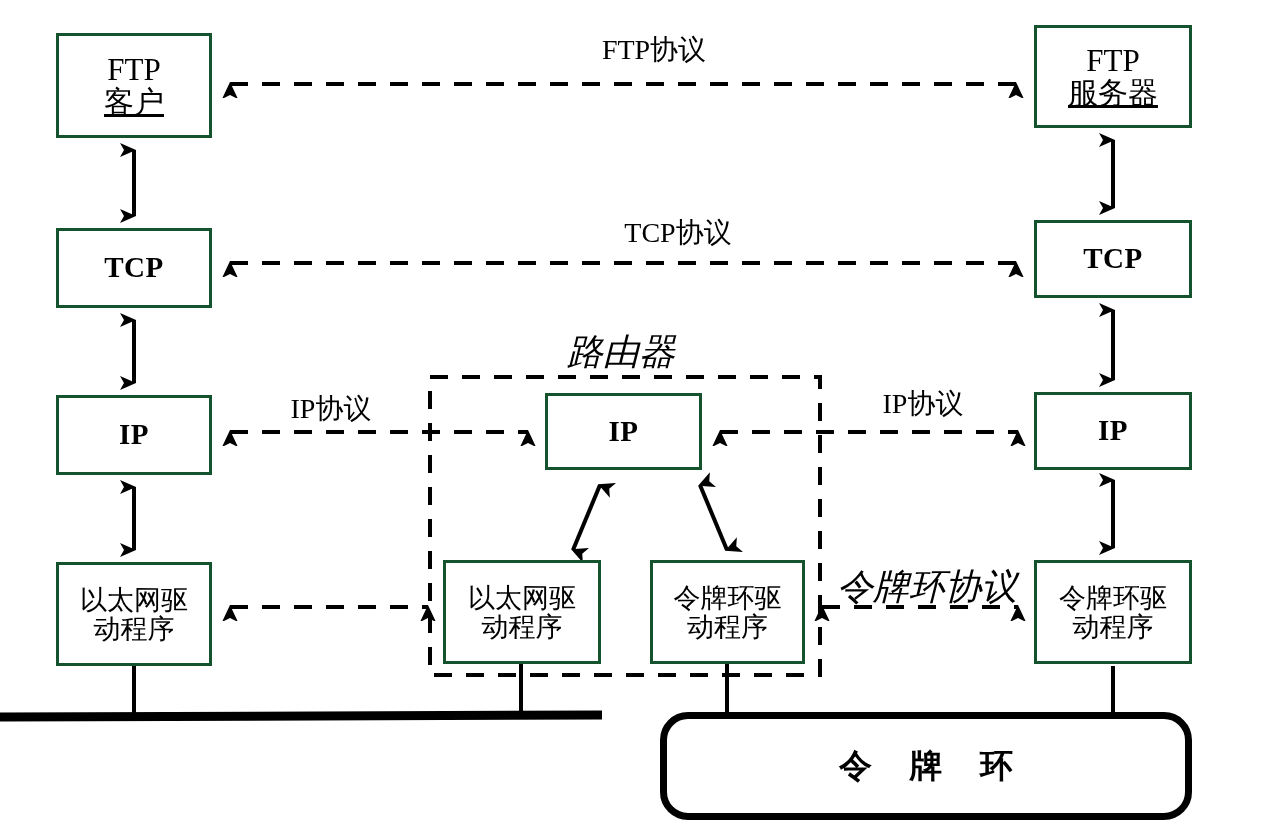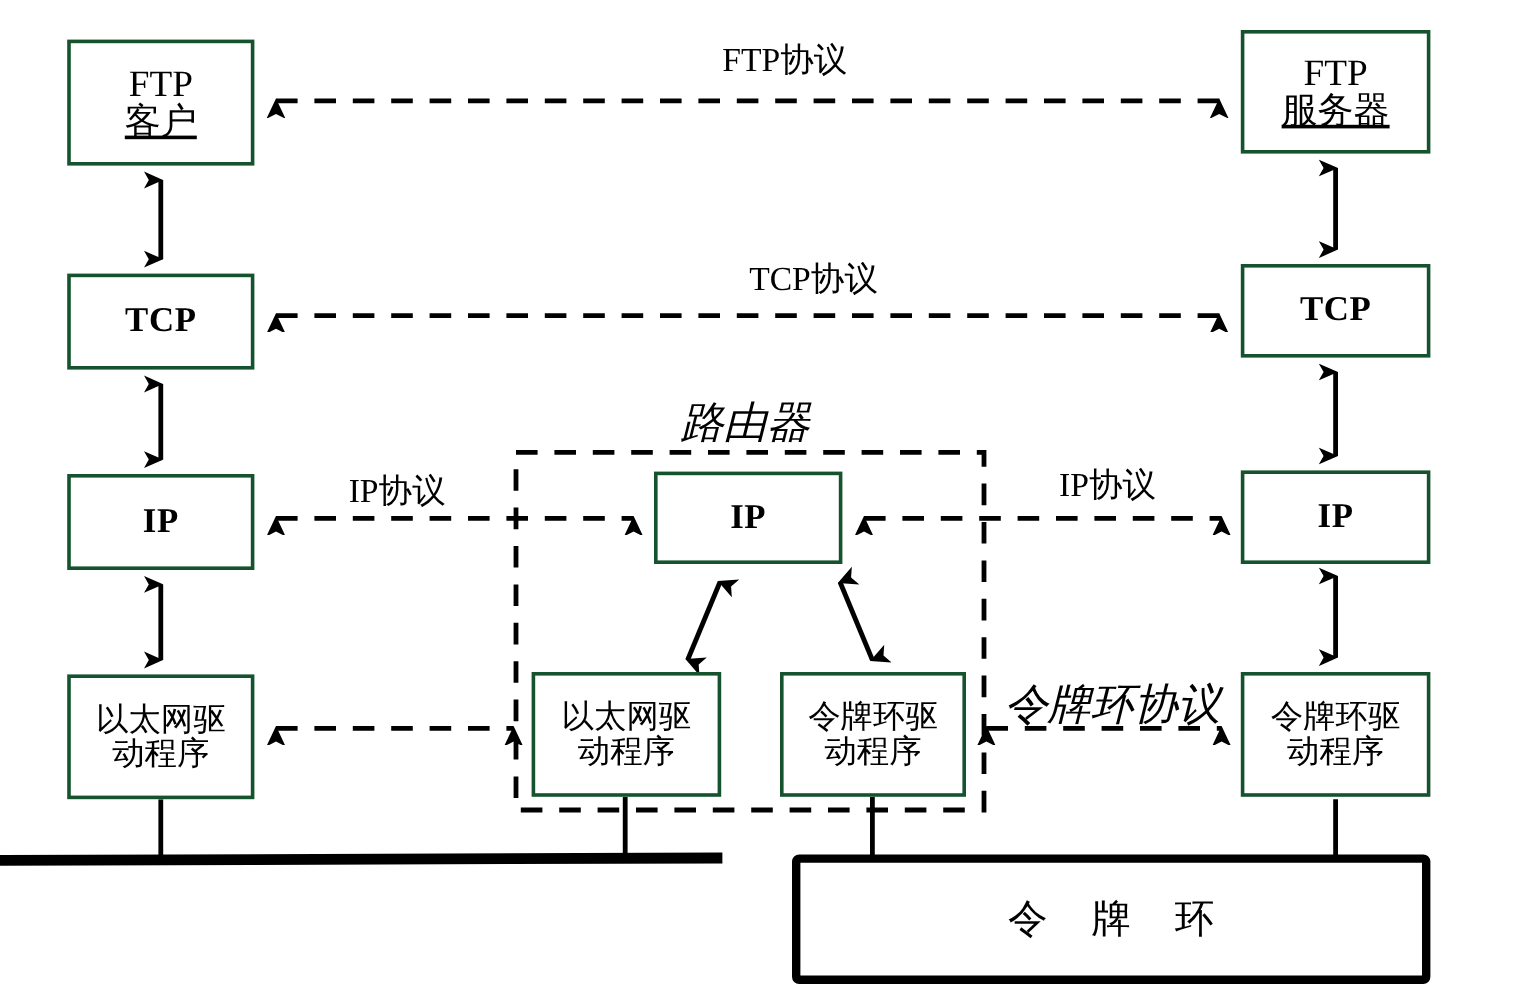--- a/index.html
+++ b/index.html
@@ -77,26 +77,27 @@
   }
   .lbl-cjk {
     font-family: "DejaVu Sans", "Liberation Sans", sans-serif;
     font-size: 36px;
     font-style: italic;
   }
   .net-ring {
     position: absolute;
     box-sizing: border-box;
     border: 7px solid #000000;
-    border-radius: 6px;
+    border-radius: 28px;
     background: #ffffff;
     display: flex;
     align-items: center;
     justify-content: center;
     z-index: 3;
+    font-weight: bold;
   }
   .ring-label {
     font-family: "DejaVu Sans", "Liberation Sans", sans-serif;
     font-size: 33px;
     letter-spacing: 13px;
     padding-left: 13px;
   }
   .eth-label {
     font-family: "DejaVu Sans", "Liberation Sans", sans-serif;
     font-size: 29px;

